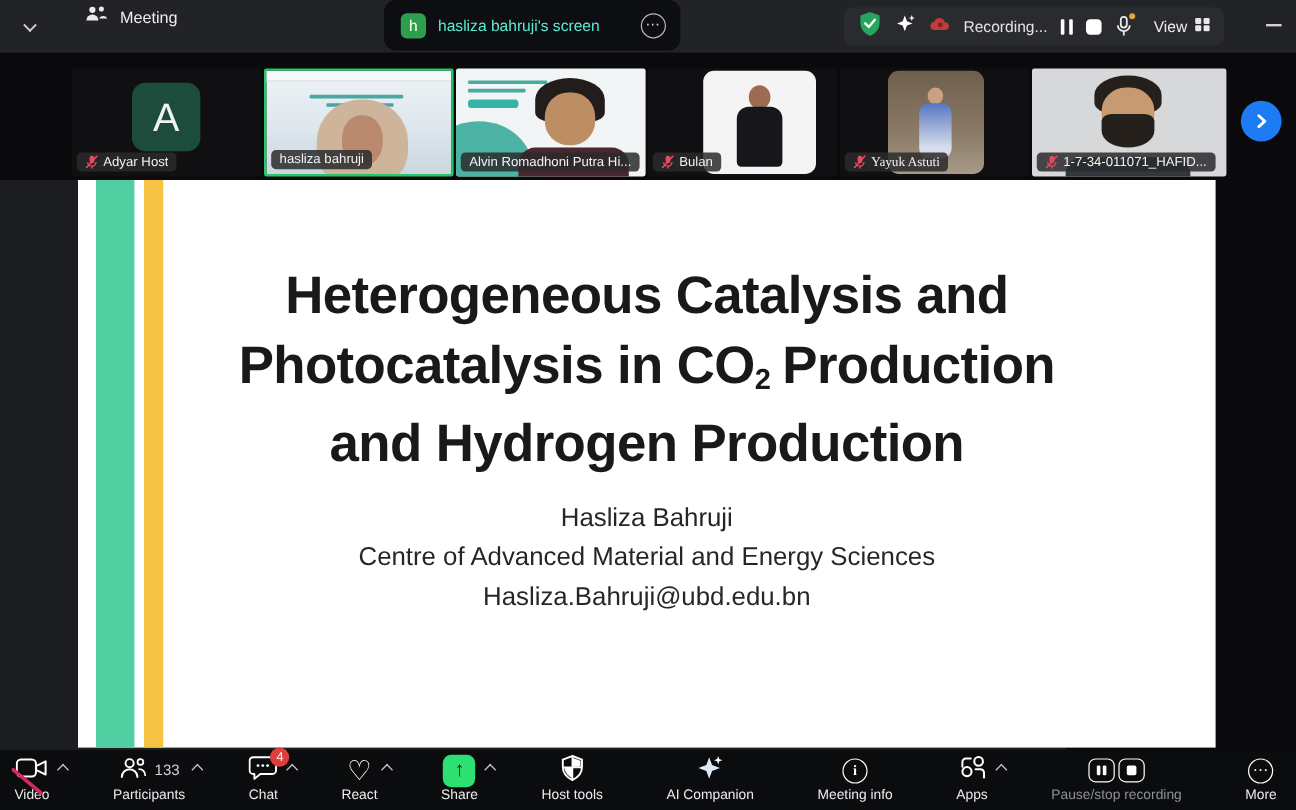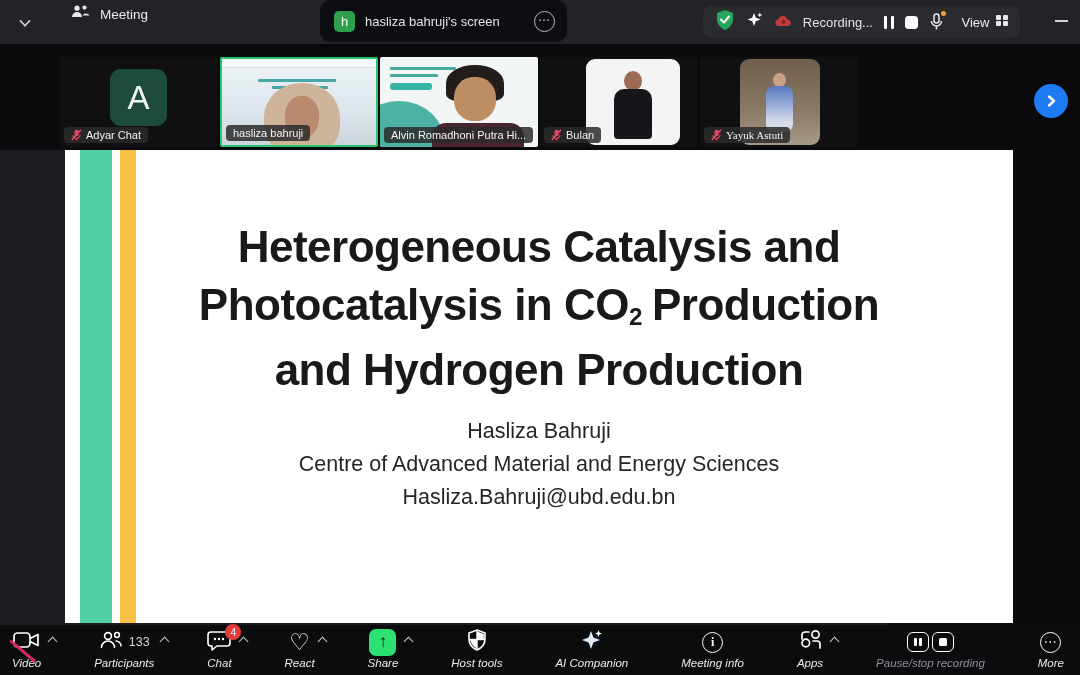--- a/index.html
+++ b/index.html
@@ -11,21 +11,21 @@
   .titlebar { position:absolute; top:0; left:0; width:1080px; height:44px; background:#222327; }
   .tb-collapse { position:absolute; left:20px; top:16px; width:10px; height:10px; cursor:pointer; }
   .tb-collapse::before { content:""; position:absolute; left:0; top:0; width:8px; height:8px;
     border-right:2px solid #cfcfd2; border-bottom:2px solid #cfcfd2; transform:rotate(45deg) scale(.8); }
   .meeting-group { position:absolute; left:70px; top:0; height:28px; display:flex; align-items:center; gap:9px; }
   .meeting-label { color:#ececee; font-size:13.5px; }
   .share-tab { position:absolute; left:320px; top:0; width:247px; height:42px; background:#0d0e11;
     border-radius:10px; display:flex; align-items:center; padding:0 12px 0 14px; }
   .share-tab .h-avatar { width:21px; height:21px; border-radius:5px; background:#2ea04d; color:#fff;
     font-size:13px; display:flex; align-items:center; justify-content:center; }
-  .share-tab .tab-label { color:#e5e5e5; font-size:13px; margin-left:10px; flex:1; white-space:nowrap;
+  .share-tab .tab-label { color:#5eead4; font-size:13px; margin-left:10px; flex:1; white-space:nowrap;
     overflow:hidden; }
   .ellipsis-btn { width:21px; height:21px; border:1.4px solid #b9babd; border-radius:50%;
     color:#d6d6d8; font-size:12px; line-height:17px; text-align:center; letter-spacing:1px; }
   .rec-cluster { position:absolute; right:60px; top:6px; height:32px; background:#2a2b2f; border-radius:8px;
     display:flex; align-items:center; gap:11px; padding:0 12px; }
   .rec-label { color:#e2e2e4; font-size:13px; }
   .pause-bars { display:flex; gap:3.5px; }
   .pause-bars i { display:block; width:3.5px; height:13px; background:#fff; border-radius:1px; }
   .stop-square { width:13px; height:13px; background:#fff; border-radius:3.5px; }
   .view-group { display:flex; align-items:flex-start; gap:7px; margin-left:6px; }
@@ -90,21 +90,21 @@
     line-height:58px; letter-spacing:-0.5px; }
   .slide-title .co-sub { font-size:0.55em; position:relative; top:0.22em; font-weight:600; }
   .slide-title .after-sub { margin-left:10px; }
   .slide-sub { margin-top:16px; text-align:center; color:#262626; font-size:21.5px; line-height:33px; }
 
   
   .toolbar { position:absolute; top:625px; left:0; width:1080px; height:50px; background:#0b0c0e;
     display:flex; align-items:flex-start; justify-content:space-between; padding:5px 16px 0 12px; }
   .tool { position:relative; display:flex; flex-direction:column; align-items:center; gap:3px; cursor:pointer; }
   .tool .ic { height:24px; display:flex; align-items:center; justify-content:center; position:relative; }
-  .tool .lbl { color:#ebebed; font-size:11.5px; white-space:nowrap;font-style:italic; }
+  .tool .lbl { color:#ebebed; font-size:11.5px; white-space:nowrap; }
   .tool .lbl.dim { color:#8f9196; }
   .caret { position:absolute; top:8px; right:-16px; width:7px; height:7px;
     border-left:1.8px solid #c9c9cc; border-top:1.8px solid #c9c9cc; transform:rotate(45deg); }
   .cam-slash { position:absolute; left:-3px; top:9px; width:33px; height:3px; background:#d6295a;
     transform:rotate(40deg); transform-origin:left center; border-radius:2px; }
   .count { color:#d3d3d5; font-size:12.5px; margin-left:6px; }
   .badge { position:absolute; top:-6px; right:-10px; min-width:16px; height:16px; border-radius:8px;
     background:#e13d3d; color:#fff; font-size:10.5px; display:flex; align-items:center; justify-content:center;
     padding:0 4px; }
   .share-sq { width:27px; height:27px; border-radius:7px; background:#2ce071; display:flex;
@@ -195,21 +195,21 @@
 
     <div class="tile" style="left:60px;">
       <div class="init-square">A</div>
       <div class="name-pill">
         <svg width="11" height="12" viewBox="0 0 11 12">
             <rect x="3.6" y="0.8" width="4" height="6.4" rx="2" fill="#e8495f"></rect>
             <path d="M2 6 a3.5 3.5 0 0 0 7 0" stroke="#e8495f" stroke-width="1.1" fill="none"></path>
             <line x1="5.6" y1="9.4" x2="5.6" y2="11.4" stroke="#e8495f" stroke-width="1.1"></line>
             <line x1="0.8" y1="11" x2="10" y2="0.8" stroke="#e8495f" stroke-width="1.4"></line>
           </svg>
-        <span>Adyar Chat</span>
+        <span>Adyar Host</span>
       </div>
     </div>
 
     <div class="tile active t-hasliza" style="left:220px;">
       <div class="topstrip"></div>
       <div class="proj-line" style="left:36px; top:20px; width:78px;"></div>
       <div class="proj-line" style="left:50px; top:27px; width:56px;"></div>
       <div class="hijab">
           <div class="face"></div>
         </div>
@@ -256,20 +256,35 @@
         <svg width="11" height="12" viewBox="0 0 11 12">
             <rect x="3.6" y="0.8" width="4" height="6.4" rx="2" fill="#e8495f"></rect>
             <path d="M2 6 a3.5 3.5 0 0 0 7 0" stroke="#e8495f" stroke-width="1.1" fill="none"></path>
             <line x1="5.6" y1="9.4" x2="5.6" y2="11.4" stroke="#e8495f" stroke-width="1.1"></line>
             <line x1="0.8" y1="11" x2="10" y2="0.8" stroke="#e8495f" stroke-width="1.4"></line>
           </svg>
         <span>Yayuk Astuti</span>
       </div>
     </div>
 
+    <div class="tile t-memoji" style="left:860px; width:162px;">
+      <div class="mem-hair"></div>
+      <div class="mem-face"></div>
+      <div class="mem-beard"></div>
+      <div class="mem-body"></div>
+      <div class="name-pill" style="max-width:156px;">
+        <svg width="11" height="12" viewBox="0 0 11 12">
+            <rect x="3.6" y="0.8" width="4" height="6.4" rx="2" fill="#e8495f"></rect>
+            <path d="M2 6 a3.5 3.5 0 0 0 7 0" stroke="#e8495f" stroke-width="1.1" fill="none"></path>
+            <line x1="5.6" y1="9.4" x2="5.6" y2="11.4" stroke="#e8495f" stroke-width="1.1"></line>
+            <line x1="0.8" y1="11" x2="10" y2="0.8" stroke="#e8495f" stroke-width="1.4"></line>
+          </svg>
+        <span>1-7-34-011071_HAFID...</span>
+      </div>
+    </div>
 
     <div class="next-btn">
       <svg width="14" height="14" viewBox="0 0 14 14">
           <polyline points="5,2.5 10,7 5,11.5" fill="none" stroke="#fff" stroke-width="2.4" stroke-linecap="round" stroke-linejoin="round"></polyline>
         </svg>
     </div>
   </div>
 
   <div class="main">
     <div class="slide">

